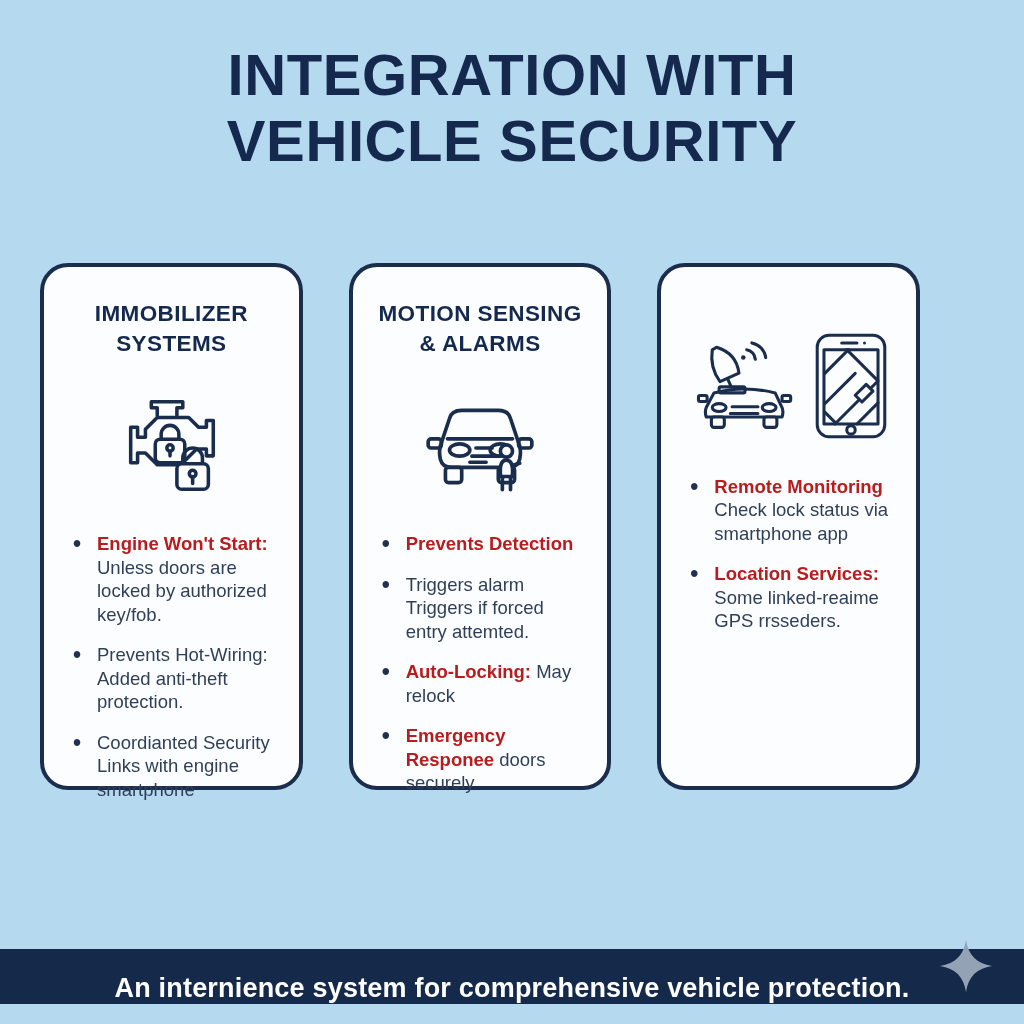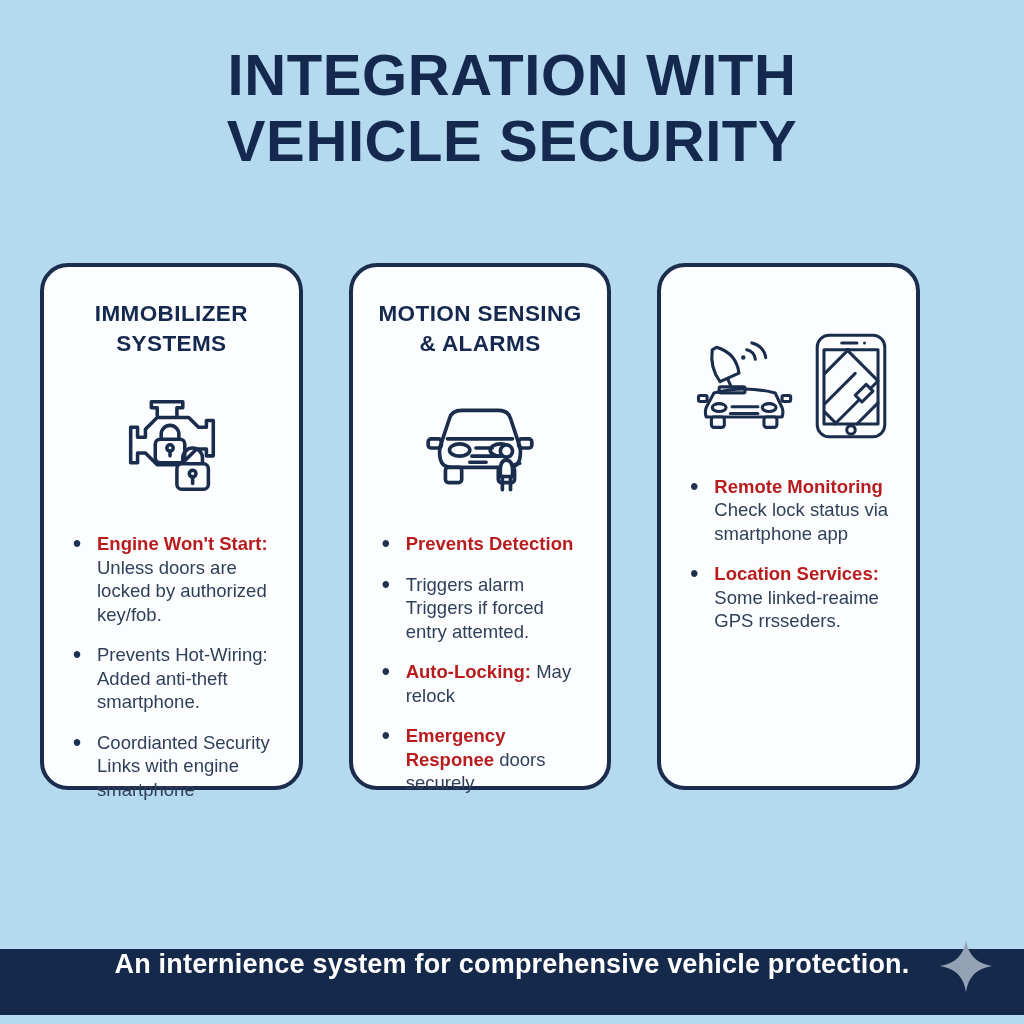--- a/index.html
+++ b/index.html
@@ -43,22 +43,22 @@
     font-size:18.5px;line-height:1.27;color:#303f58;
   }
   ul.bullets li::before{
     content:"\2022";position:absolute;left:3px;top:-2px;
     color:#1f3050;font-size:23px;font-weight:700;
   }
   .b{font-weight:700;color:#b91c1c;}
   .blk{display:block;}
   
   .footer-band{
-    position:absolute;top:949px;left:0;width:100%;height:66px;
-    background:#152a4a;display:flex;align-items:flex-start;justify-content:center;
+    position:absolute;top:949px;left:0;width:100%;height:55px;
+    background:#152a4a;display:flex;align-items:flex-end;justify-content:center;
   }
   .footer-text{
     color:#ffffff;font-weight:700;font-size:27px;letter-spacing:.2px;
   }
   .sparkle{position:absolute;left:938px;top:940px;width:56px;height:52px;z-index:2;}
 </style>
 </head>
 <body>
 
 <div class="canvas">
@@ -83,21 +83,21 @@
             <path class="ic" d="M59 59 V64"></path>
             <path class="ic" d="M72 72 v-6 a10 10 0 0 1 20 0 v6"></path>
             <rect class="ic icf" x="66" y="72" width="32" height="26" rx="5"></rect>
             <circle class="ic" cx="82" cy="82" r="3.4"></circle>
             <path class="ic" d="M82 85 V92"></path>
           </svg>
         </span>
       </div>
       <ul class="bullets">
         <li><span class="b">Engine Won't Start:</span><span> Unless doors are locked by authorized key/fob.</span></li>
-        <li><span class="b"></span><span>Prevents Hot-Wiring: Added anti-theft smartphone.</span></li>
+        <li><span class="b"></span><span>Prevents Hot-Wiring: Added anti-theft protection.</span></li>
         <li><span class="b"></span><span>Coordianted Security Links with engine smartphone</span></li>
       </ul>
     </div>
 
     <div class="card">
       <div class="card-title">MOTION SENSING &amp; ALARMS</div>
       <div class="icon-wrap">
         <span>
           <svg width="122" height="112" viewBox="0 0 120 110">
             <rect class="ic" x="9" y="46" width="13" height="9" rx="3"></rect>

